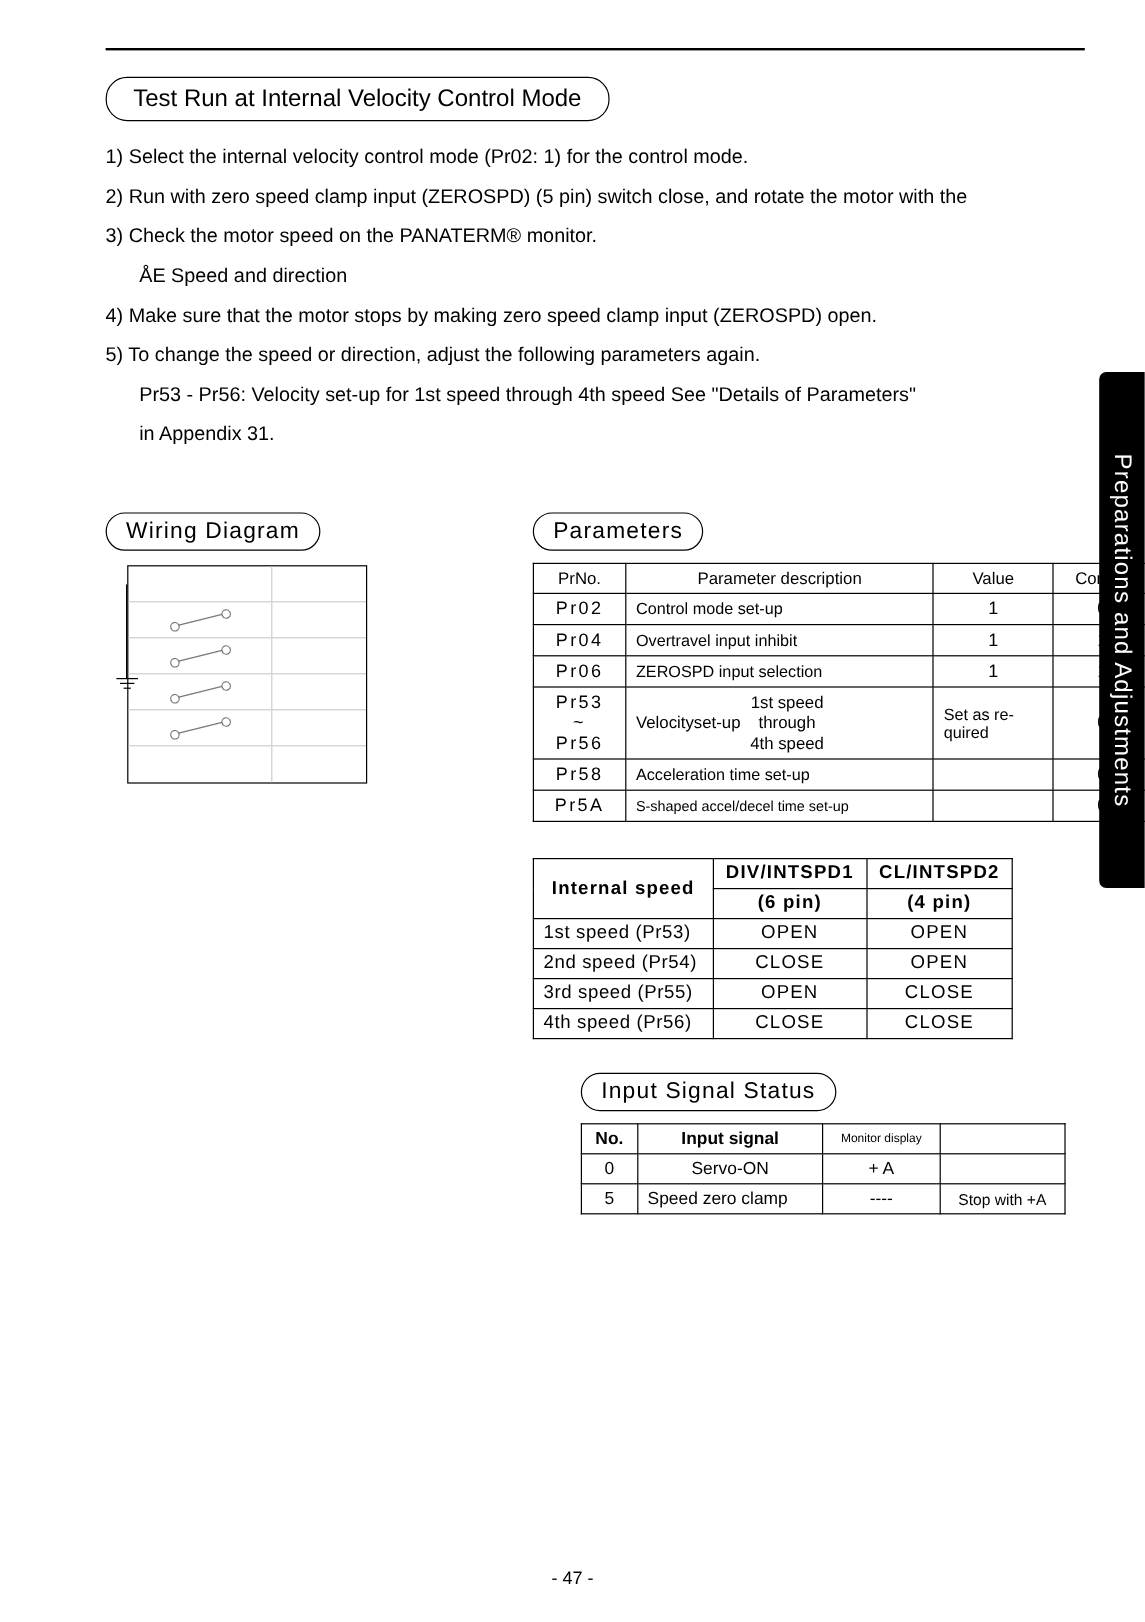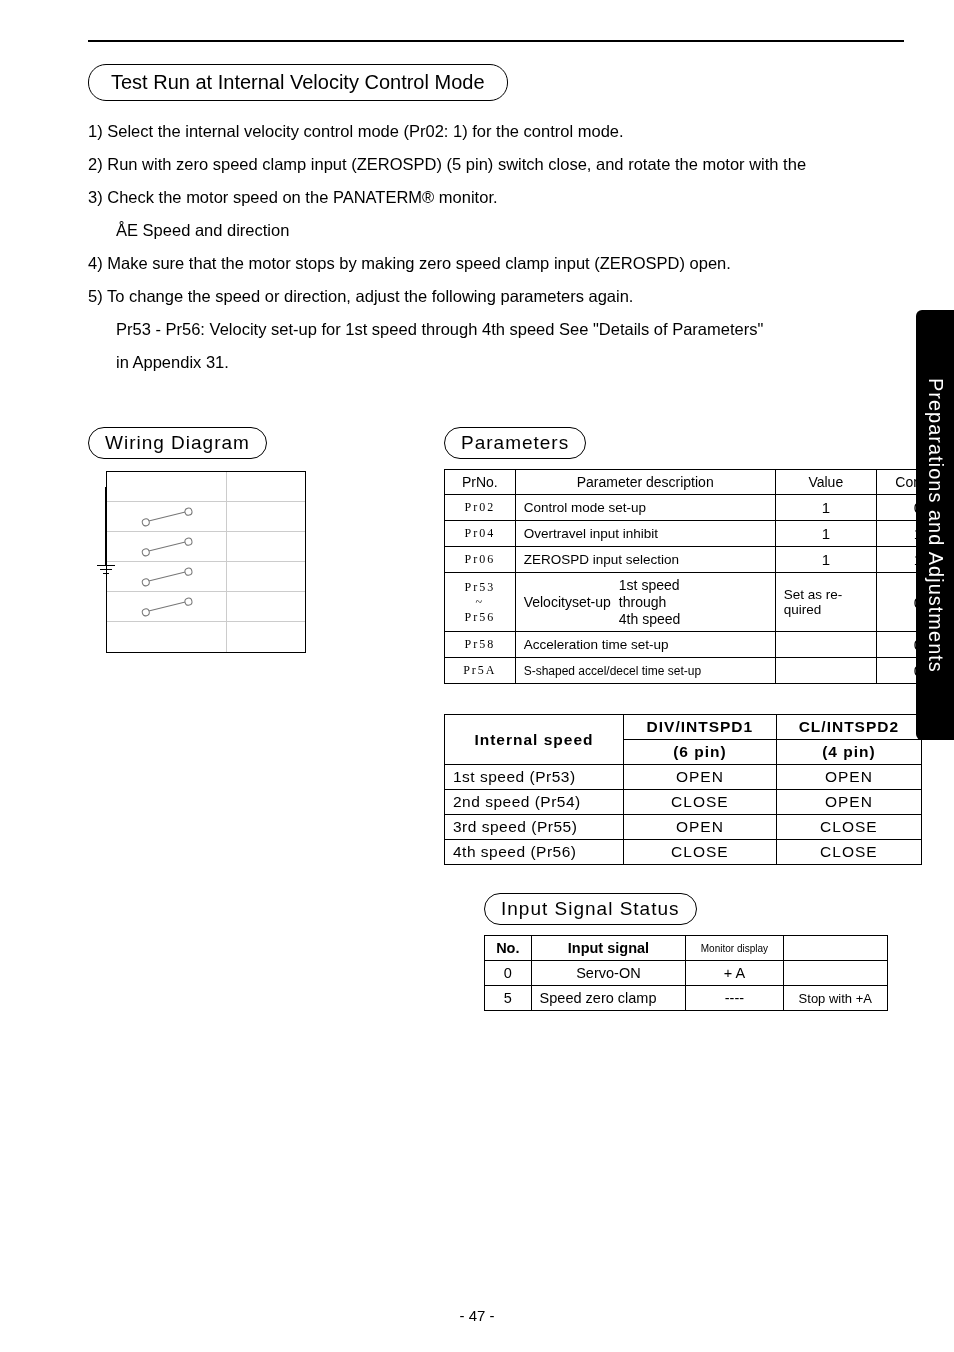--- a/index.html
+++ b/index.html
@@ -63,25 +63,25 @@
     .gnd { position:absolute; left: 6px; top: 16px; width: 24px; }
     .gnd .v { width:1px; height:78px; background:#000; margin-left:11px; }
     .gnd .b1 { width:18px; height:1px; background:#000; margin-left:3px; margin-top:0; }
     .gnd .b2 { width:12px; height:1px; background:#000; margin-left:6px; margin-top:3px; }
     .gnd .b3 { width:6px; height:1px; background:#000; margin-left:9px; margin-top:3px; }
     table { border-collapse: collapse; font-size: 15px; }
     table.params { width: 516px; margin-bottom: 30px; }
     table.params th, table.params td { border: 1px solid #000; padding: 4px 8px; text-align: center; }
     table.params th { font-weight: normal; font-size: 14px; }
     table.params td.desc { text-align: left; font-size: 13.5px; }
-    table.params td.prno { font-family: Liberation Serif, serif; letter-spacing: 2px; font-size: 12px; }
+    table.params td.prno { font-family: Liberation Sans, sans-serif; letter-spacing: 2px; font-size: 15px; }
     .vs-cell { display: flex; gap: 8px; align-items: center; justify-content: flex-start; text-align: left; font-size: 14px; }
     .vs-left { display:flex; line-height:1.2; }
-    .vs-right { display:flex; flex-direction:column; line-height:1.2; }
-    table.intspd { width: 478px; margin-bottom: 28px; letter-spacing: 1px; }
+    .vs-right { display:flex; flex-direction:column; line-height:1.2;text-align:center; }
+    table.intspd { width: 400px; margin-bottom: 28px; letter-spacing: 1px; }
     table.intspd th, table.intspd td { border: 1px solid #000; padding: 3px 8px; text-align: center; font-size: 15.5px; }
     table.intspd td.lbl { text-align: left; letter-spacing: 0.5px; }
     table.sig { width: 404px; }
     table.sig th, table.sig td { border: 1px solid #000; padding: 4px 8px; text-align: center; font-size: 14.5px; }
     table.sig th.mon { font-size: 10px; font-weight: normal; }
     .side-tab {
       position: absolute;
       right: 0;
       top: 310px;
       width: 38px;

